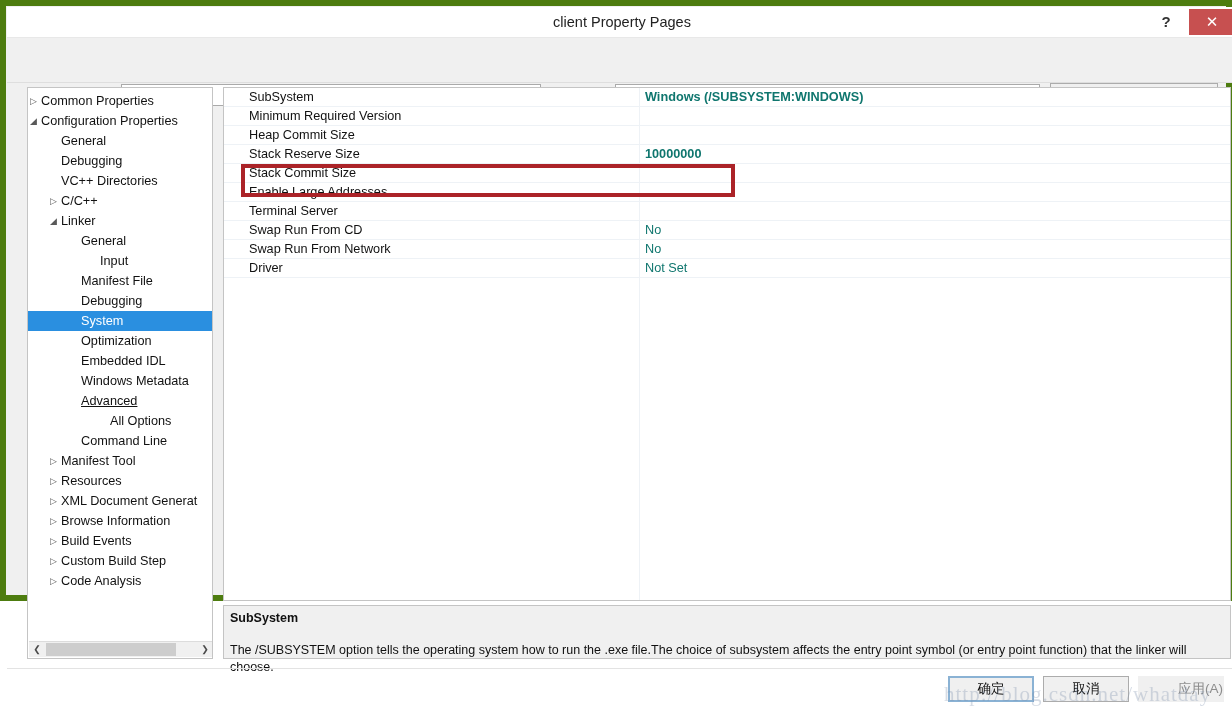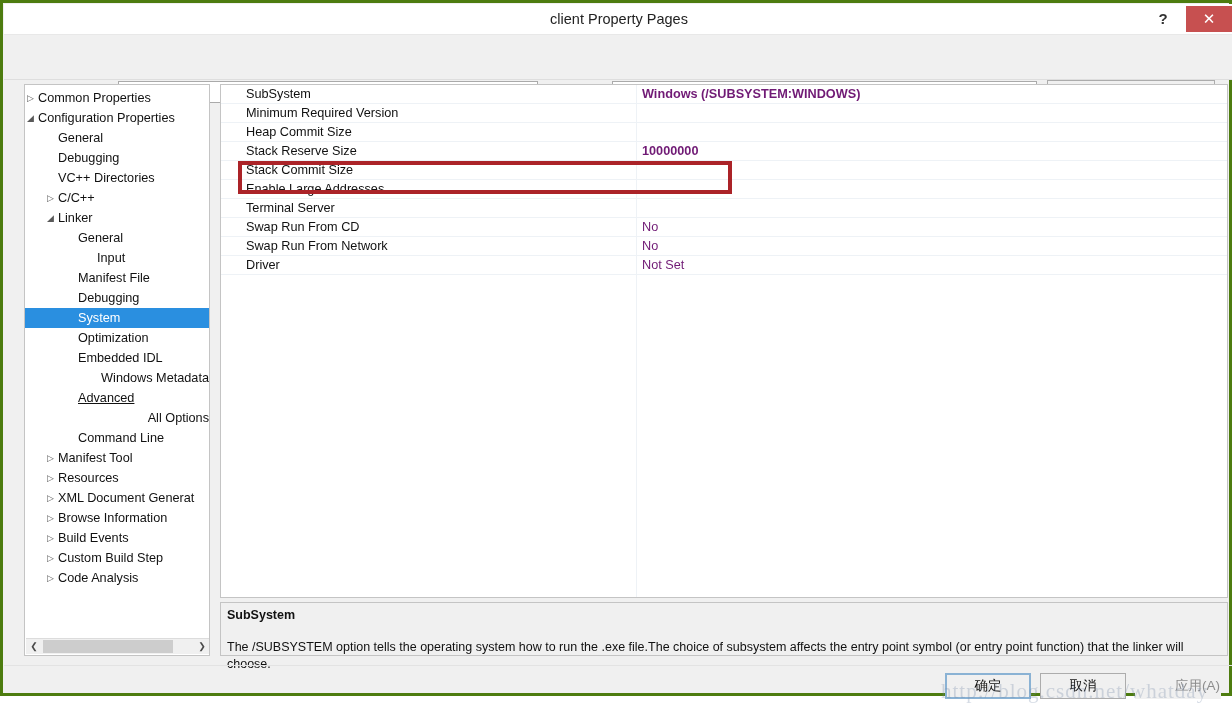--- a/index.html
+++ b/index.html
@@ -4,24 +4,24 @@
 <style>
   html, body {
     margin: 0; padding: 0;
     width: 1232px; height: 715px;
     background: #ffffff;
     font-family: "Liberation Sans", sans-serif;
     overflow: hidden;
   }
   #root {
     position: relative;
-    width: 1232px; height: 696px;
-    background: #f0f0f0;
-    box-sizing: border-box;
-    border: 3px solid #4d7c0f;
+    width: 1232px; height: 601px;
+    background: #f0f0f0;
+    box-sizing: border-box;
+    border: 6px solid #4d7c0f;
   }
 
   
   .titlebar {
     position: absolute; left: 1px; top: 1px;
     width: 1230px; height: 30px;
     background: #ffffff;
     border-bottom: 1px solid #e8e8e8;
   }
   .title-text {
@@ -180,21 +180,21 @@
     position: absolute; left: 25px; top: 0;
     font-size: 12.7px;
     line-height: 18px;
     color: #111;
     white-space: nowrap;
   }
   .prow .pval {
     position: absolute; left: 421px; top: 0;
     font-size: 12.7px;
     line-height: 18px;
-    color: #701a75;
+    color: #0f766e;
     white-space: nowrap;
   }
   .prow.bold .pval { font-weight: bold; }
   .colsplit {
     position: absolute; left: 415px; top: 0;
     width: 1px; height: 514px;
     background: #eef2f6;
   }
 
   .redbox {
@@ -302,23 +302,23 @@
         <div class="tnode" style="padding-left: 33px;"><span>VC++ Directories</span></div>
         <div class="tnode" style="padding-left: 33px;"><span class="exp" style="left: 20px;">▷</span><span>C/C++</span></div>
         <div class="tnode" style="padding-left: 33px;"><span class="exp" style="left: 20px;">◢</span><span>Linker</span></div>
         <div class="tnode" style="padding-left: 53px;"><span>General</span></div>
         <div class="tnode" style="padding-left: 72px;"><span>Input</span></div>
         <div class="tnode" style="padding-left: 53px;"><span>Manifest File</span></div>
         <div class="tnode" style="padding-left: 53px;"><span>Debugging</span></div>
         <div class="tnode sel" style="padding-left: 153px;"><span>System</span></div>
         <div class="tnode" style="padding-left: 53px;"><span>Optimization</span></div>
         <div class="tnode" style="padding-left: 53px;"><span>Embedded IDL</span></div>
-        <div class="tnode" style="padding-left: 53px; text-align: right;"><span>Windows Metadata</span></div>
+        <div class="tnode" style="padding-left: 53px;"><span>Windows Metadata</span></div>
         <div class="tnode" style="padding-left: 53px; text-decoration: underline;"><span>Advanced</span></div>
-        <div class="tnode" style="padding-left: 82px; text-align: right;"><span>All Options</span></div>
+        <div class="tnode" style="padding-left: 82px;"><span>All Options</span></div>
         <div class="tnode" style="padding-left: 53px;"><span>Command Line</span></div>
         <div class="tnode" style="padding-left: 33px;"><span class="exp" style="left: 20px;">▷</span><span>Manifest Tool</span></div>
         <div class="tnode" style="padding-left: 33px;"><span class="exp" style="left: 20px;">▷</span><span>Resources</span></div>
         <div class="tnode" style="padding-left: 33px;"><span class="exp" style="left: 20px;">▷</span><span>XML Document Generat</span></div>
         <div class="tnode" style="padding-left: 33px;"><span class="exp" style="left: 20px;">▷</span><span>Browse Information</span></div>
         <div class="tnode" style="padding-left: 33px;"><span class="exp" style="left: 20px;">▷</span><span>Build Events</span></div>
         <div class="tnode" style="padding-left: 33px;"><span class="exp" style="left: 20px;">▷</span><span>Custom Build Step</span></div>
         <div class="tnode" style="padding-left: 33px;"><span class="exp" style="left: 20px;">▷</span><span>Code Analysis</span></div>
       </div>
     <div class="tree-hscroll">

